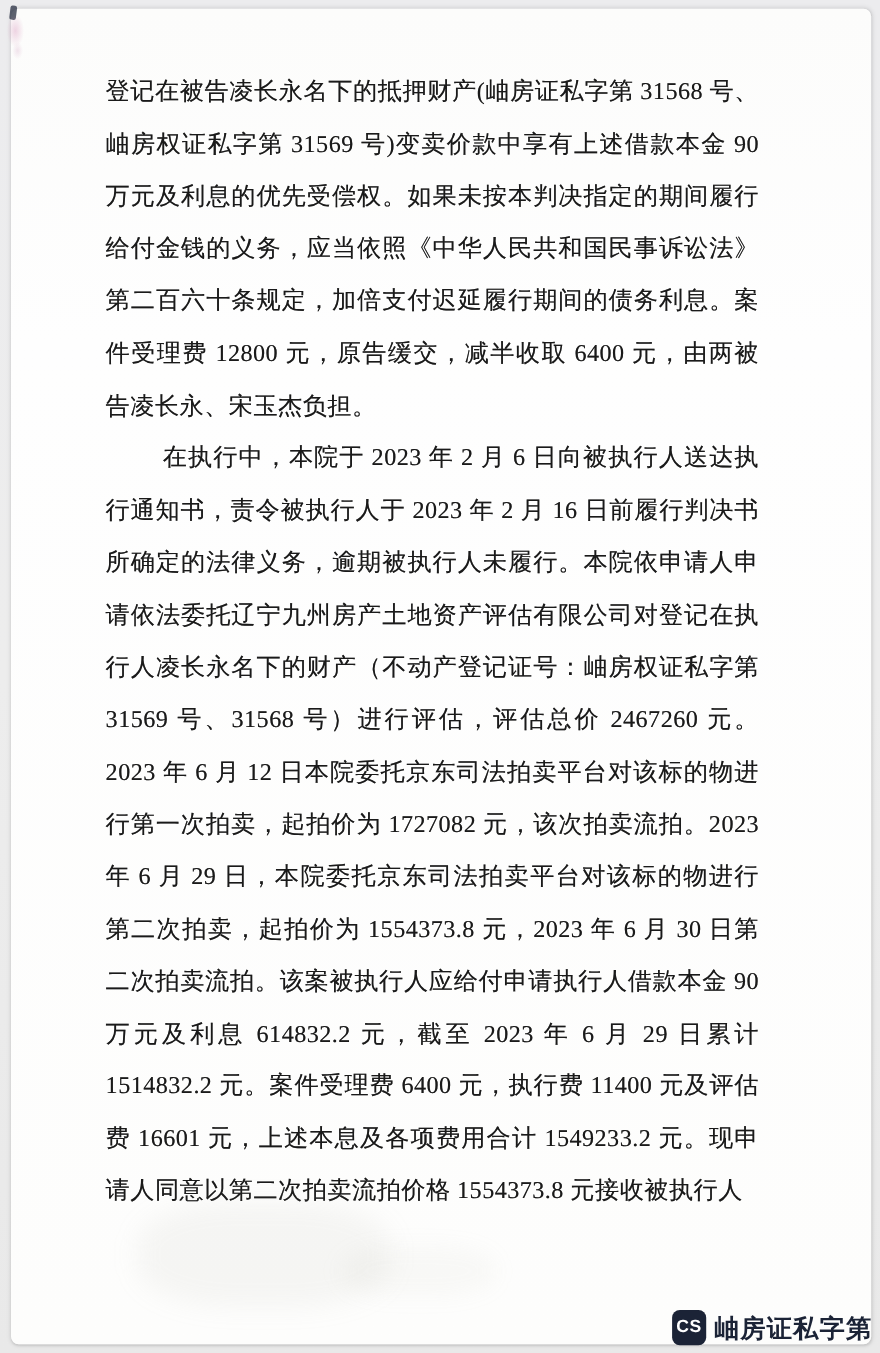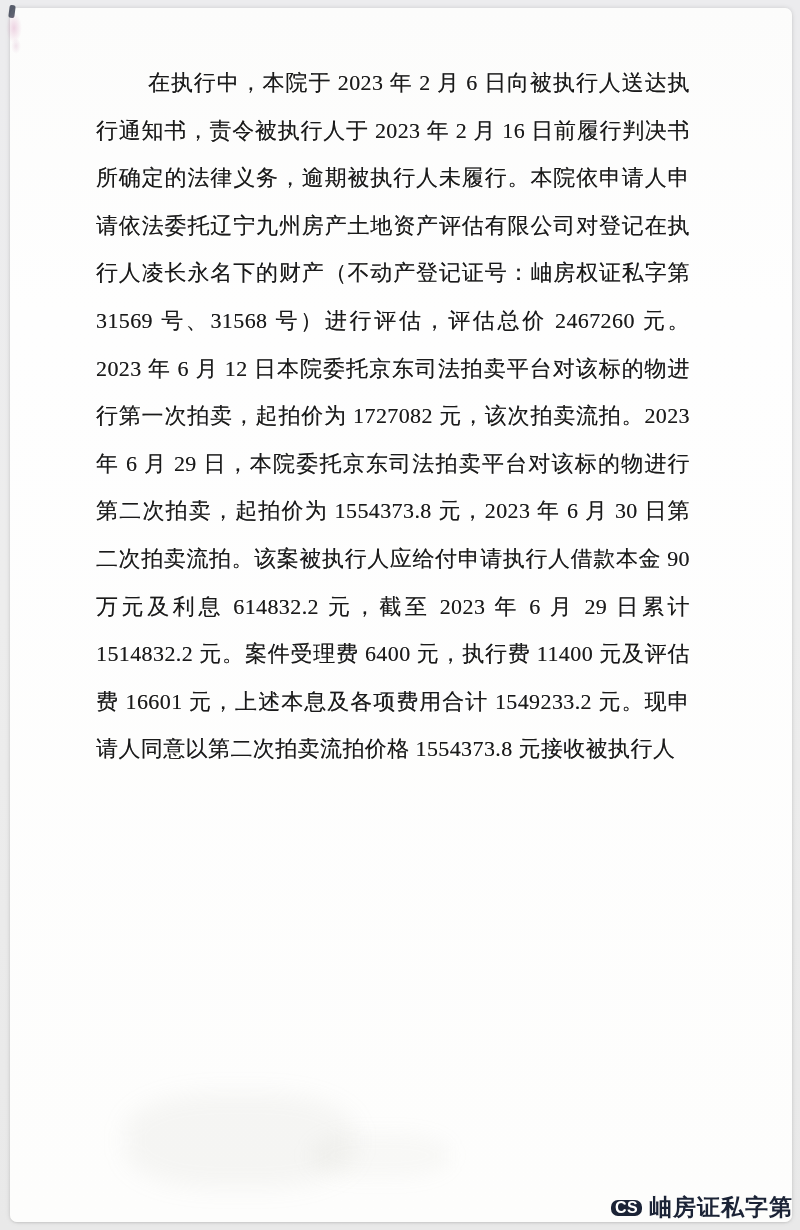--- a/index.html
+++ b/index.html
@@ -85,21 +85,21 @@
     position: absolute;
     right: 7px;
     bottom: 7px;
     display: flex;
     align-items: center;
     gap: 7px;
     font-family: "Liberation Sans", "DejaVu Sans", sans-serif;
   }
   .wm-badge {
     width: 31px;
-    height: 16px;
+    height: 32px;
     background: #1b2336;
     border-radius: 7px;
     color: #ffffff;
     font-weight: 700;
     font-size: 16px;
     display: flex;
     align-items: center;
     justify-content: center;
     letter-spacing: 0.5px;
   }
@@ -111,20 +111,21 @@
     white-space: nowrap;
   }
 </style>
 </head>
 <body>
 
 <div class="scan-bg">
 
   <div class="paper">
     <div class="doc-text">
+      <p class="para">登记在被告凌长永名下的抵押财产(岫房证私字第 31568 号、岫房权证私字第 31569 号)变卖价款中享有上述借款本金 90 万元及利息的优先受偿权。如果未按本判决指定的期间履行给付金钱的义务，应当依照《中华人民共和国民事诉讼法》第二百六十条规定，加倍支付迟延履行期间的债务利息。案件受理费 12800 元，原告缓交，减半收取 6400 元，由两被告凌长永、宋玉杰负担。</p>
       <p class="para indent">在执行中，本院于 2023 年 2 月 6 日向被执行人送达执行通知书，责令被执行人于 2023 年 2 月 16 日前履行判决书所确定的法律义务，逾期被执行人未履行。本院依申请人申请依法委托辽宁九州房产土地资产评估有限公司对登记在执行人凌长永名下的财产（不动产登记证号：岫房权证私字第 31569 号、31568 号）进行评估，评估总价 2467260 元。2023 年 6 月 12 日本院委托京东司法拍卖平台对该标的物进行第一次拍卖，起拍价为 1727082 元，该次拍卖流拍。2023 年 6 月 29 日，本院委托京东司法拍卖平台对该标的物进行第二次拍卖，起拍价为 1554373.8 元，2023 年 6 月 30 日第二次拍卖流拍。该案被执行人应给付申请执行人借款本金 90 万元及利息 614832.2 元，截至 2023 年 6 月 29 日累计 1514832.2 元。案件受理费 6400 元，执行费 11400 元及评估费 16601 元，上述本息及各项费用合计 1549233.2 元。现申请人同意以第二次拍卖流拍价格 1554373.8 元接收被执行人</p>
     </div>
     <div class="bleed-1"></div>
     <div class="bleed-2"></div>
   </div>
 
   <div class="mark-dark"></div>
   <div class="mark-pink"></div>
   <div class="mark-pink-2"></div>
 

